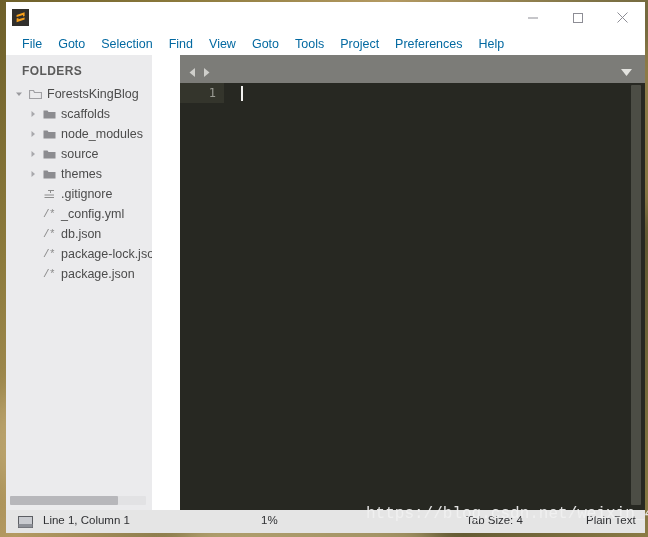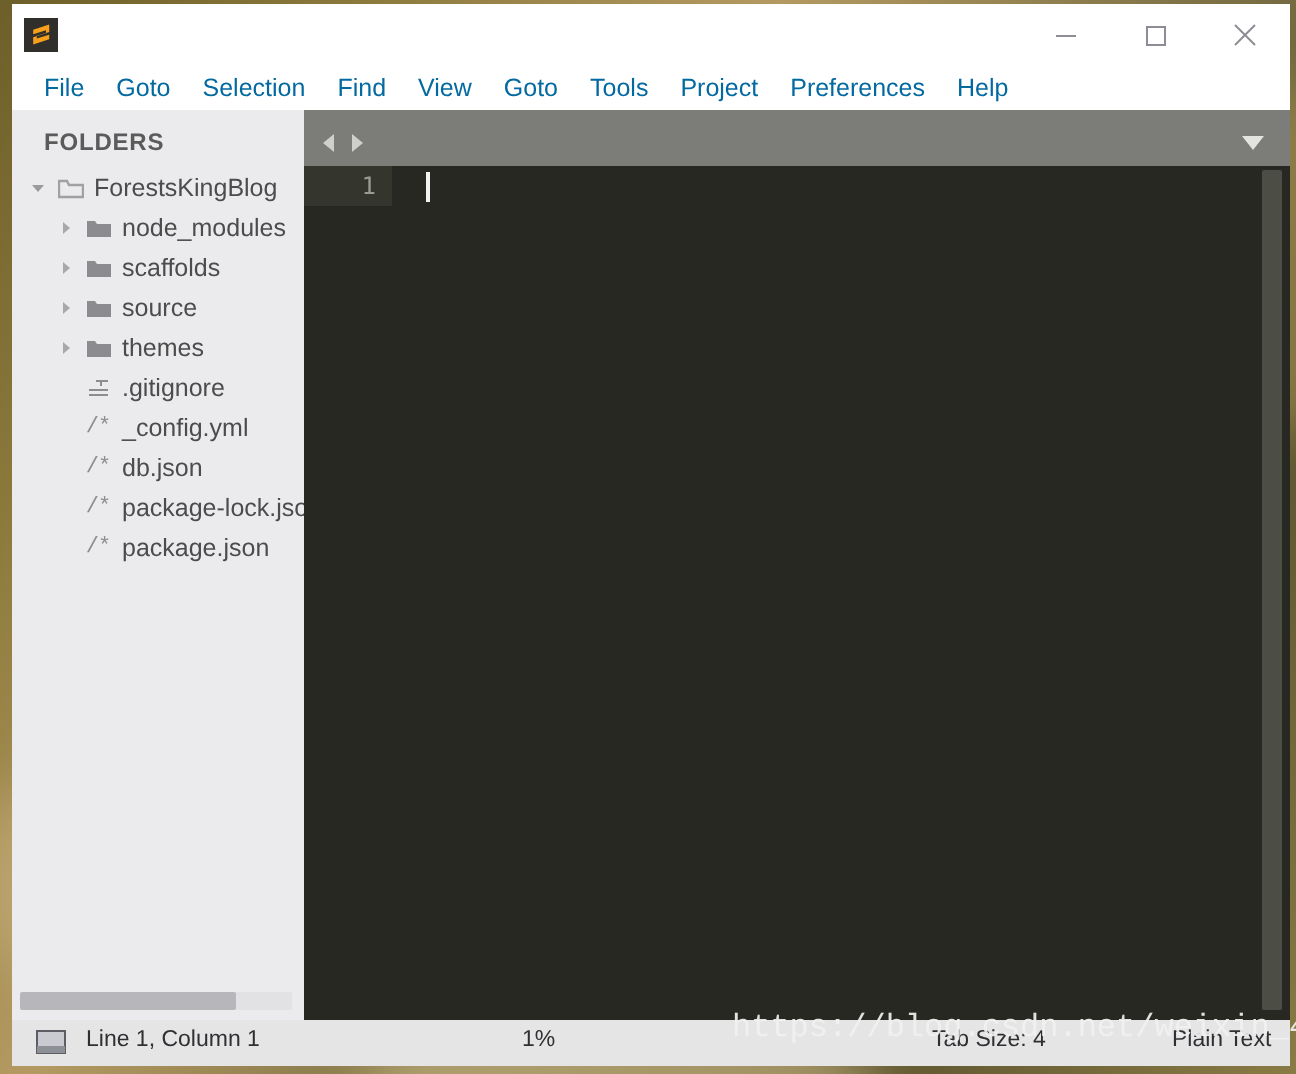--- a/index.html
+++ b/index.html
@@ -92,20 +92,21 @@
     padding: 0 8px;
     line-height: 22px;
     white-space: nowrap;
   }
 
   
   #body {
     position: relative;
     height: 455px;
     display: flex;
+    gap: 28px;
   }
 
   
   #sidebar {
     position: relative;
     width: 146px;
     background: #ebebed;
     flex: 0 0 146px;
     overflow: hidden;
   }
@@ -343,35 +344,35 @@
         <span class="twisty">
           <svg width="8" height="8" viewBox="0 0 8 8">
               <path d="M2.5 1 L6 4 L2.5 7 Z" fill="#a8a8ac"></path>
             </svg>
         </span>
         <span class="ficon">
           <svg width="13" height="11" viewBox="0 0 13 11">
             <path d="M0.5 1.5 L4.5 1.5 L5.5 3 L12.5 3 L12.5 9.5 L0.5 9.5 Z" fill="#8c8c90"></path>
           </svg>
         </span>
-        <span class="tlabel">node_modules</span>
+        <span class="tlabel">scaffolds</span>
       </div>
 
       <div class="tree-row depth-1">
         <span class="twisty">
           <svg width="8" height="8" viewBox="0 0 8 8">
               <path d="M2.5 1 L6 4 L2.5 7 Z" fill="#a8a8ac"></path>
             </svg>
         </span>
         <span class="ficon">
           <svg width="13" height="11" viewBox="0 0 13 11">
             <path d="M0.5 1.5 L4.5 1.5 L5.5 3 L12.5 3 L12.5 9.5 L0.5 9.5 Z" fill="#8c8c90"></path>
           </svg>
         </span>
-        <span class="tlabel">scaffolds</span>
+        <span class="tlabel">node_modules</span>
       </div>
 
       <div class="tree-row depth-1">
         <span class="twisty">
           <svg width="8" height="8" viewBox="0 0 8 8">
               <path d="M2.5 1 L6 4 L2.5 7 Z" fill="#a8a8ac"></path>
             </svg>
         </span>
         <span class="ficon">
           <svg width="13" height="11" viewBox="0 0 13 11">

